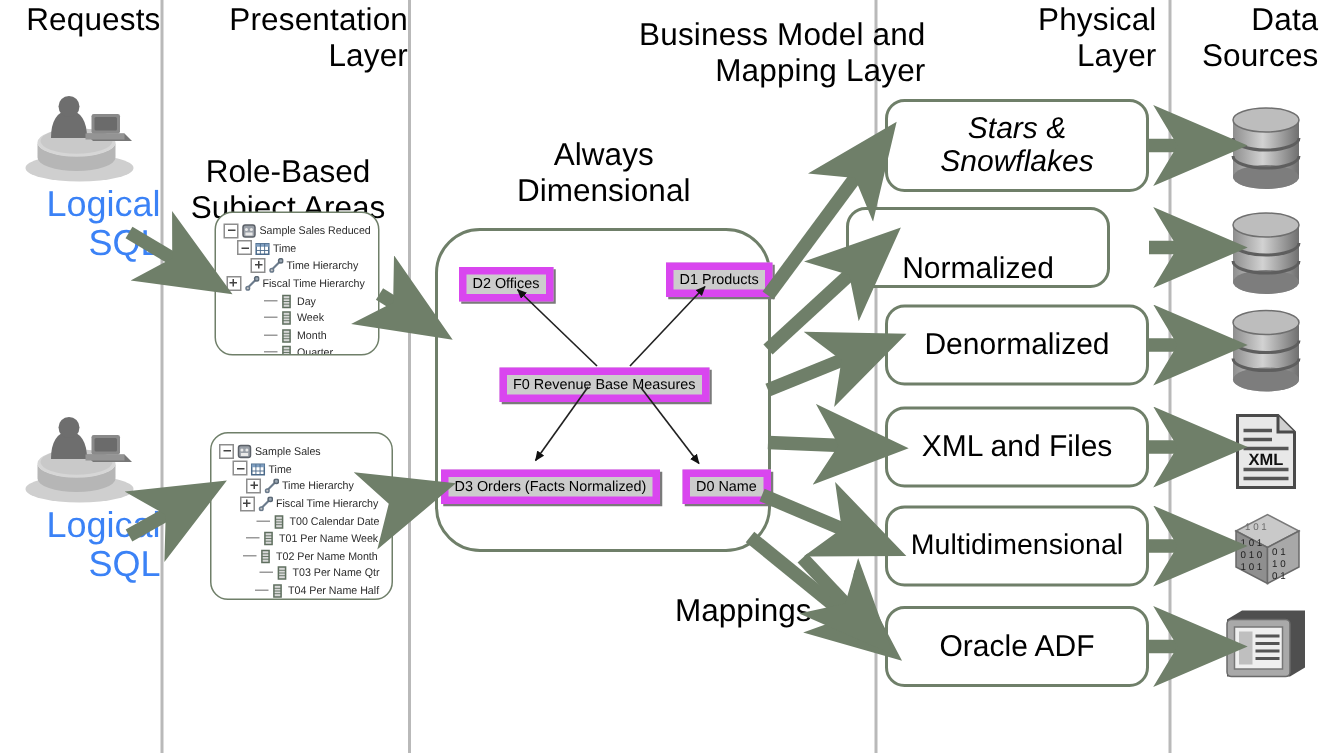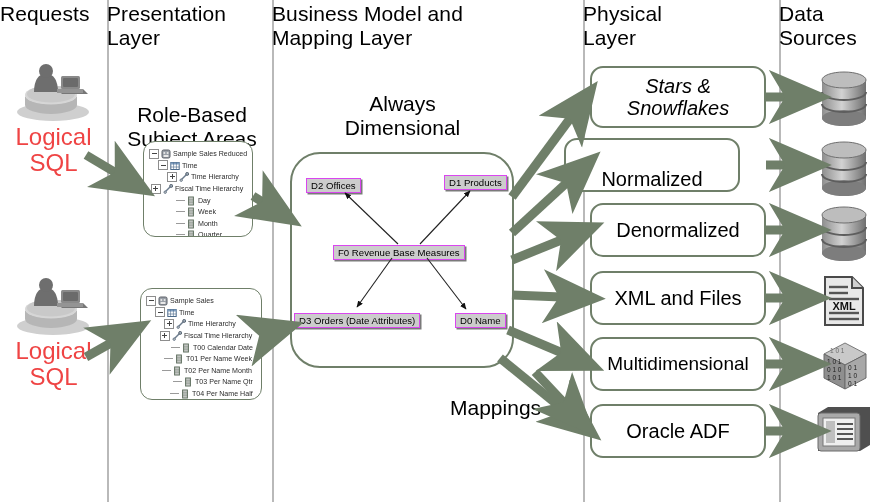--- a/index.html
+++ b/index.html
@@ -1,25 +1,25 @@
 <!DOCTYPE html>
 <html><head>
 <meta charset="utf-8">
 <style>
   html,body{margin:0;padding:0;background:#ffffff;}
   body{font-family:"Liberation Sans",sans-serif;}
   #canvas{position:relative;width:879px;height:502px;background:#fff;overflow:hidden;}
 
   .divider{position:absolute;top:0;width:2px;height:502px;background:#b9b9b9;}
 
-  .col-head{position:absolute;text-align:left;font-size:21px;color:#000;line-height:1.12;letter-spacing:.1px;}
+  .col-head{position:absolute;text-align:right;font-size:21px;color:#000;line-height:1.12;letter-spacing:.1px;}
 
   .sub-head{position:absolute;text-align:center;font-size:21px;color:#000;line-height:1.12;}
 
-  .logical-label{position:absolute;text-align:center;font-size:24px;color:#ef4444;line-height:1.1;}
+  .logical-label{position:absolute;text-align:right;font-size:24px;color:#3b82f6;line-height:1.1;}
 
   
   .person-icon{position:absolute;width:86px;height:62px;}
   .person-icon svg{display:block;}
 
   
   .tree-panel{position:absolute;background:#fff;border:1.6px solid #6f7f69;border-radius:12px;
     box-sizing:border-box;padding:6px 6px 6px 5px;overflow:hidden;}
   .tnode{display:flex;align-items:center;height:11.6px;white-space:nowrap;font-size:7.4px;color:#2a2a2a;
     font-family:"Liberation Sans",sans-serif;}
@@ -29,21 +29,21 @@
   .exp::before{content:"";position:absolute;left:1.5px;top:3.5px;width:5px;height:1px;background:#444;}
   .exp.plus::after{content:"";position:absolute;left:3.5px;top:1.5px;width:1px;height:5px;background:#444;}
   .leafline{display:inline-block;width:9px;height:1px;background:#9a9a9a;margin-right:1px;flex:none;}
   .ico{display:inline-block;width:9px;height:9px;margin-right:3px;flex:none;}
   .ico svg{display:block}
   .tlabel{transform:scaleX(.96);transform-origin:left center;}
 
   
   .bm-box{position:absolute;border:2.2px solid #6f7f69;border-radius:30px;background:#fff;box-sizing:border-box;}
 
-  .ent{position:absolute;background:#cccccc;border:1px solid #d946ef;box-shadow:1.5px 1.5px 0 #7a7a7a;
+  .ent{position:absolute;background:#cccccc;border:5px solid #d946ef;box-shadow:1.5px 1.5px 0 #7a7a7a;
     font-size:9.6px;color:#000;padding:1px 4px;white-space:nowrap;box-sizing:border-box;
     font-family:"Liberation Sans",sans-serif;}
 
   
   .phys-box{position:absolute;border:2px solid #6f7f69;border-radius:13px;background:#fff;
     display:flex;align-items:center;justify-content:center;text-align:center;
     font-size:20px;color:#000;line-height:1.1;box-sizing:border-box;}
 
   
   .ds-icon{position:absolute;}
@@ -64,21 +64,21 @@
 
   <div class="col-head" style="left:0;top:2px;width:107px;">
     <div>Requests</div>
   </div>
 
   <div class="col-head" style="left:107px;top:2px;width:165px;">
     <div>Presentation</div>
     <div>Layer</div>
   </div>
 
-  <div class="col-head" style="left:272px;top:2px;width:311px;">
+  <div class="col-head" style="left:272px;top:12px;width:311px;padding-left:34px;">
     <div>Business Model and</div>
     <div>Mapping Layer</div>
   </div>
 
   <div class="col-head" style="left:583px;top:2px;width:188px;">
     <div>Physical</div>
     <div>Layer</div>
   </div>
 
   <div class="col-head" style="left:779px;top:2px;width:100px;">
@@ -360,21 +360,21 @@
       <div class="tnode">
         <span class="ind" style="width: 27px;"></span>
       </div>
     </div>
 
   <div class="bm-box" style="left:290px;top:152px;width:224px;height:216px;"></div>
 
   <div class="ent" style="left:306px;top:178px;">D2 Offices</div>
   <div class="ent" style="left:444px;top:175px;">D1 Products</div>
   <div class="ent" style="left:333px;top:245px;">F0 Revenue Base Measures</div>
-  <div class="ent" style="left:294px;top:313px;">D3 Orders (Date Attributes)</div>
+  <div class="ent" style="left:294px;top:313px;">D3 Orders (Facts Normalized)</div>
   <div class="ent" style="left:455px;top:313px;">D0 Name</div>
 
   <div class="mappings-label" style="left:450px;top:396px;">Mappings</div>
 
   <div class="phys-box" style="left:590px;top:66px;width:176px;height:62px;font-style:italic;">
     <div>
       <div>Stars &amp;</div>
       <div>Snowflakes</div>
     </div>
   </div>

